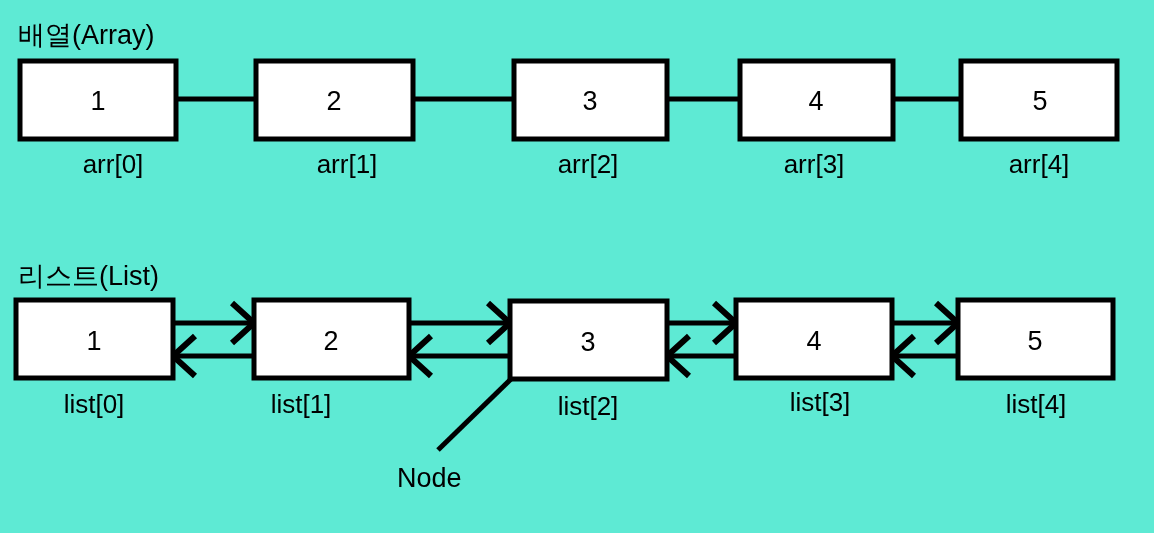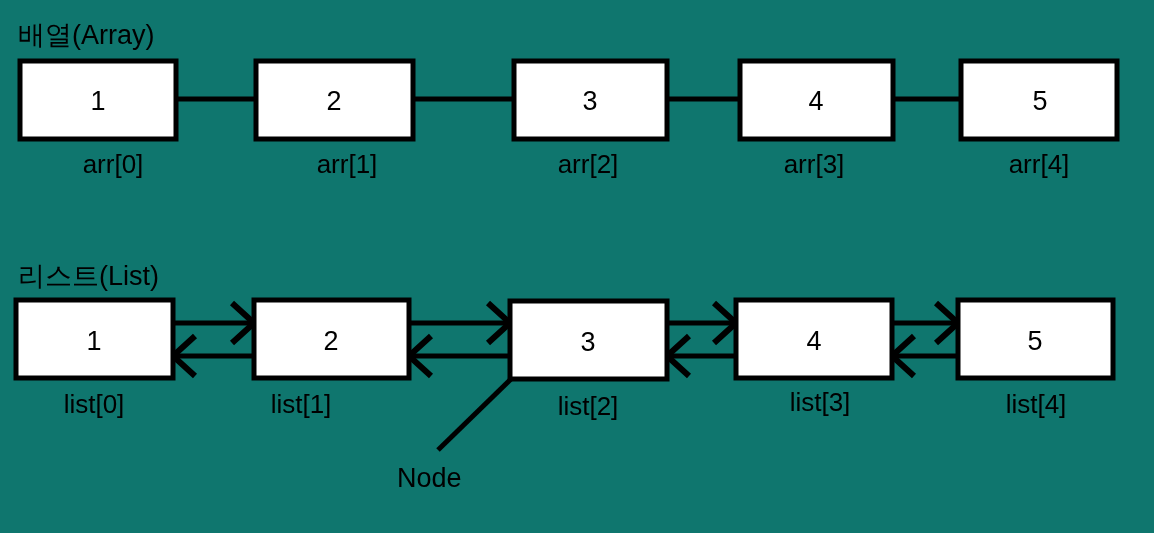--- a/index.html
+++ b/index.html
@@ -4,21 +4,21 @@
 <style>
   html, body {
     margin: 0;
     padding: 0;
     background: #ffffff;
   }
   .stage {
     position: relative;
     width: 1154px;
     height: 533px;
-    background: #0f766e;
+    background: #5eead4;
     overflow: hidden;
   }
   svg text {
     font-family: "Liberation Sans", "DejaVu Sans", sans-serif;
     fill: #000000;
   }
   .box {
     fill: #ffffff;
     stroke: #000000;
     stroke-width: 5;

